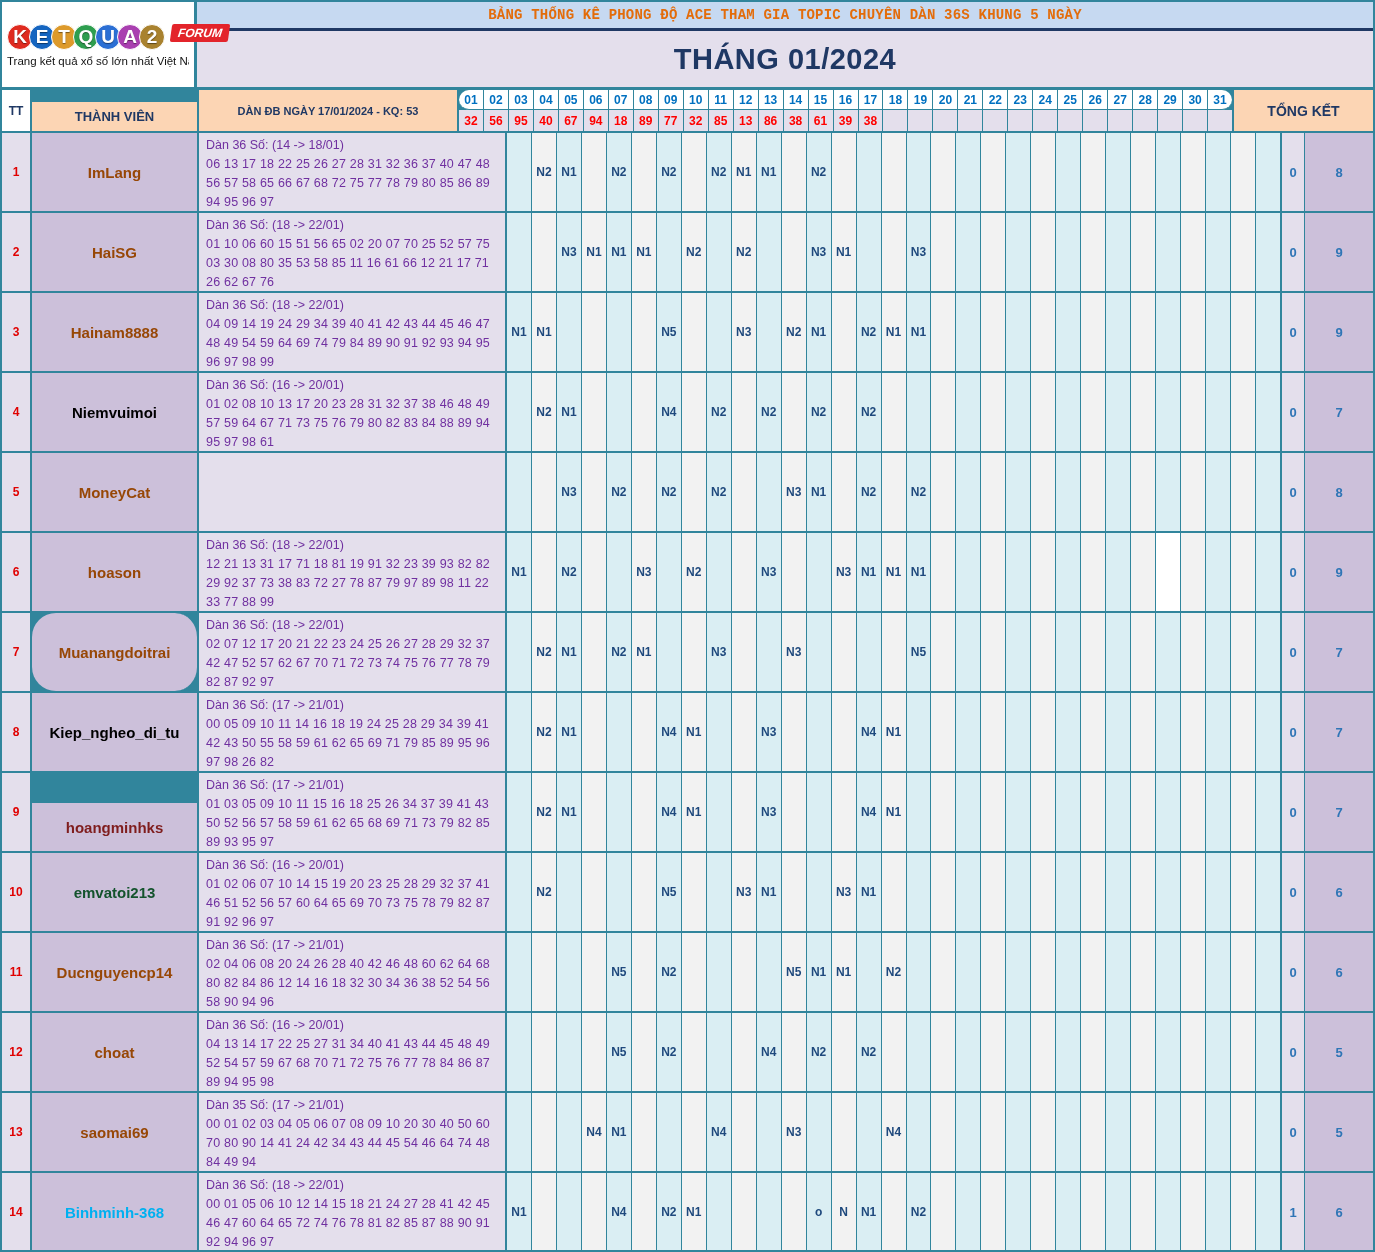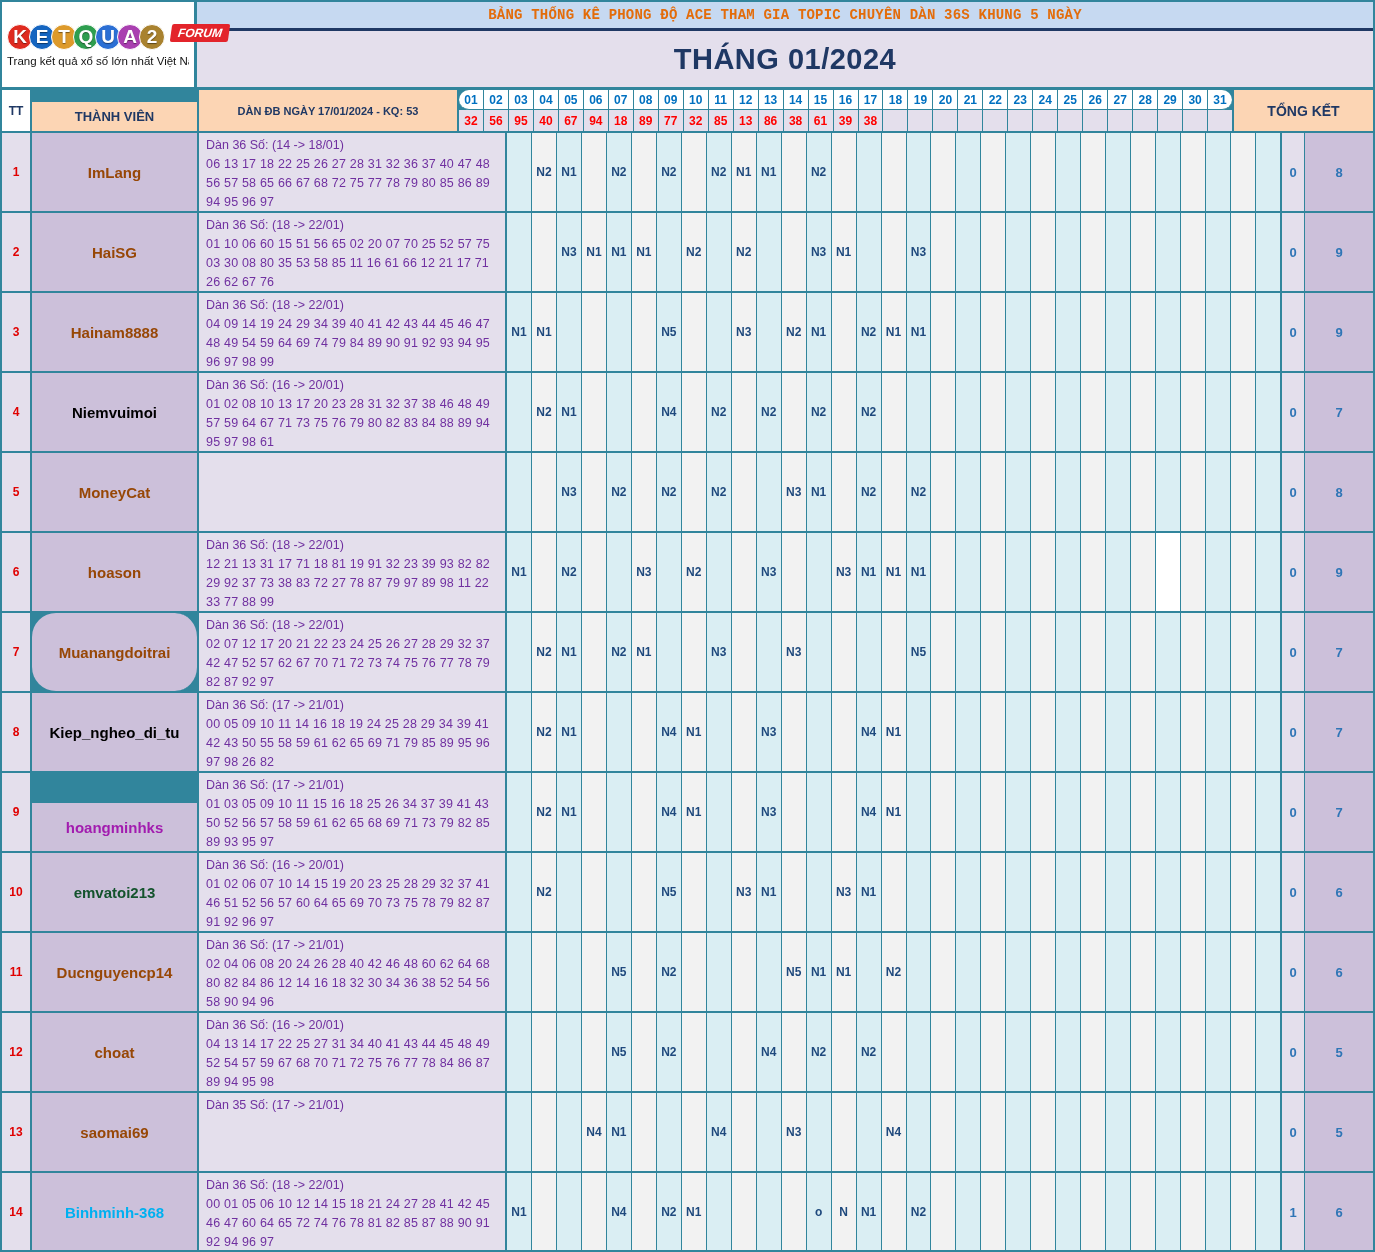--- a/index.html
+++ b/index.html
@@ -501,21 +501,21 @@
           <div class="day-cell odd"></div>
           <div class="day-cell even"></div>
           <div class="day-cell odd"></div>
         </div>
     <div class="c-total-l">0</div>
     <div class="c-total-r">7</div>
   </div>
 
   <div class="body-row">
     <div class="c-tt">9</div>
-    <div class="c-member" style="color: #a21caf; margin-top: 30px;">hoangminhks</div>
+    <div class="c-member" style="color: #7f1d1d; margin-top: 30px;">hoangminhks</div>
     <div class="c-dan">
       <div class="dan-title">Dàn 36 Số: (17 -&gt; 21/01)</div>
       <div class="dan-numbers">01 03 05 09 10 11 15 16 18 25 26 34 37 39 41 43 50 52 56 57 58 59 61 62 65 68 69 71 73 79 82 85 89 93 95 97</div>
     </div>
     <div class="c-days">
           <div class="day-cell odd"></div>
           <div class="day-cell even">N2</div>
           <div class="day-cell odd">N1</div>
           <div class="day-cell even"></div>
           <div class="day-cell odd"></div>
@@ -680,20 +680,21 @@
         </div>
     <div class="c-total-l">0</div>
     <div class="c-total-r">5</div>
   </div>
 
   <div class="body-row">
     <div class="c-tt">13</div>
     <div class="c-member" style="color: rgb(151, 71, 6);">saomai69</div>
     <div class="c-dan">
       <div class="dan-title">Dàn 35 Số: (17 -&gt; 21/01)</div>
+      <div class="dan-numbers">00 01 02 03 04 05 06 07 08 09 10 20 30 40 50 60 70 80 90 14 41 24 42 34 43 44 45 54 46 64 74 48 84 49 94</div>
     </div>
     <div class="c-days">
           <div class="day-cell odd"></div>
           <div class="day-cell even"></div>
           <div class="day-cell odd"></div>
           <div class="day-cell even">N4</div>
           <div class="day-cell odd">N1</div>
           <div class="day-cell even"></div>
           <div class="day-cell odd"></div>
           <div class="day-cell even"></div>

